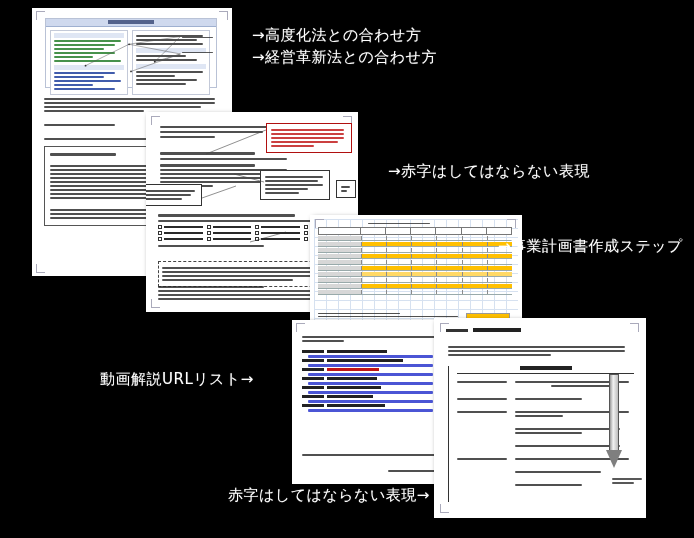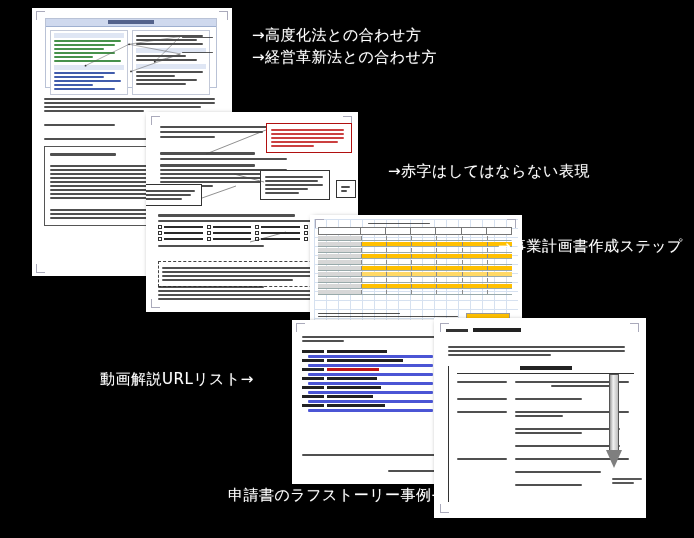--- a/index.html
+++ b/index.html
@@ -663,15 +663,15 @@
       <div class="tline"></div>
         <div class="tline s3"></div>
     </div>
   </div>
 
   <div class="anno" style="left:252px;top:26px">→高度化法との合わせ方</div>
   <div class="anno" style="left:252px;top:48px">→経営革新法との合わせ方</div>
   <div class="anno" style="left:388px;top:162px">→赤字はしてはならない表現</div>
   <div class="anno" style="left:498px;top:237px">→事業計画書作成ステップ</div>
   <div class="anno" style="left:100px;top:370px">動画解説URLリスト→</div>
-  <div class="anno" style="left:228px;top:486px">申請書のラフストーリー事例→</div>
+  <div class="anno" style="left:228px;top:486px">赤字はしてはならない表現→</div>
 
 </div>
 
 </body></html>

